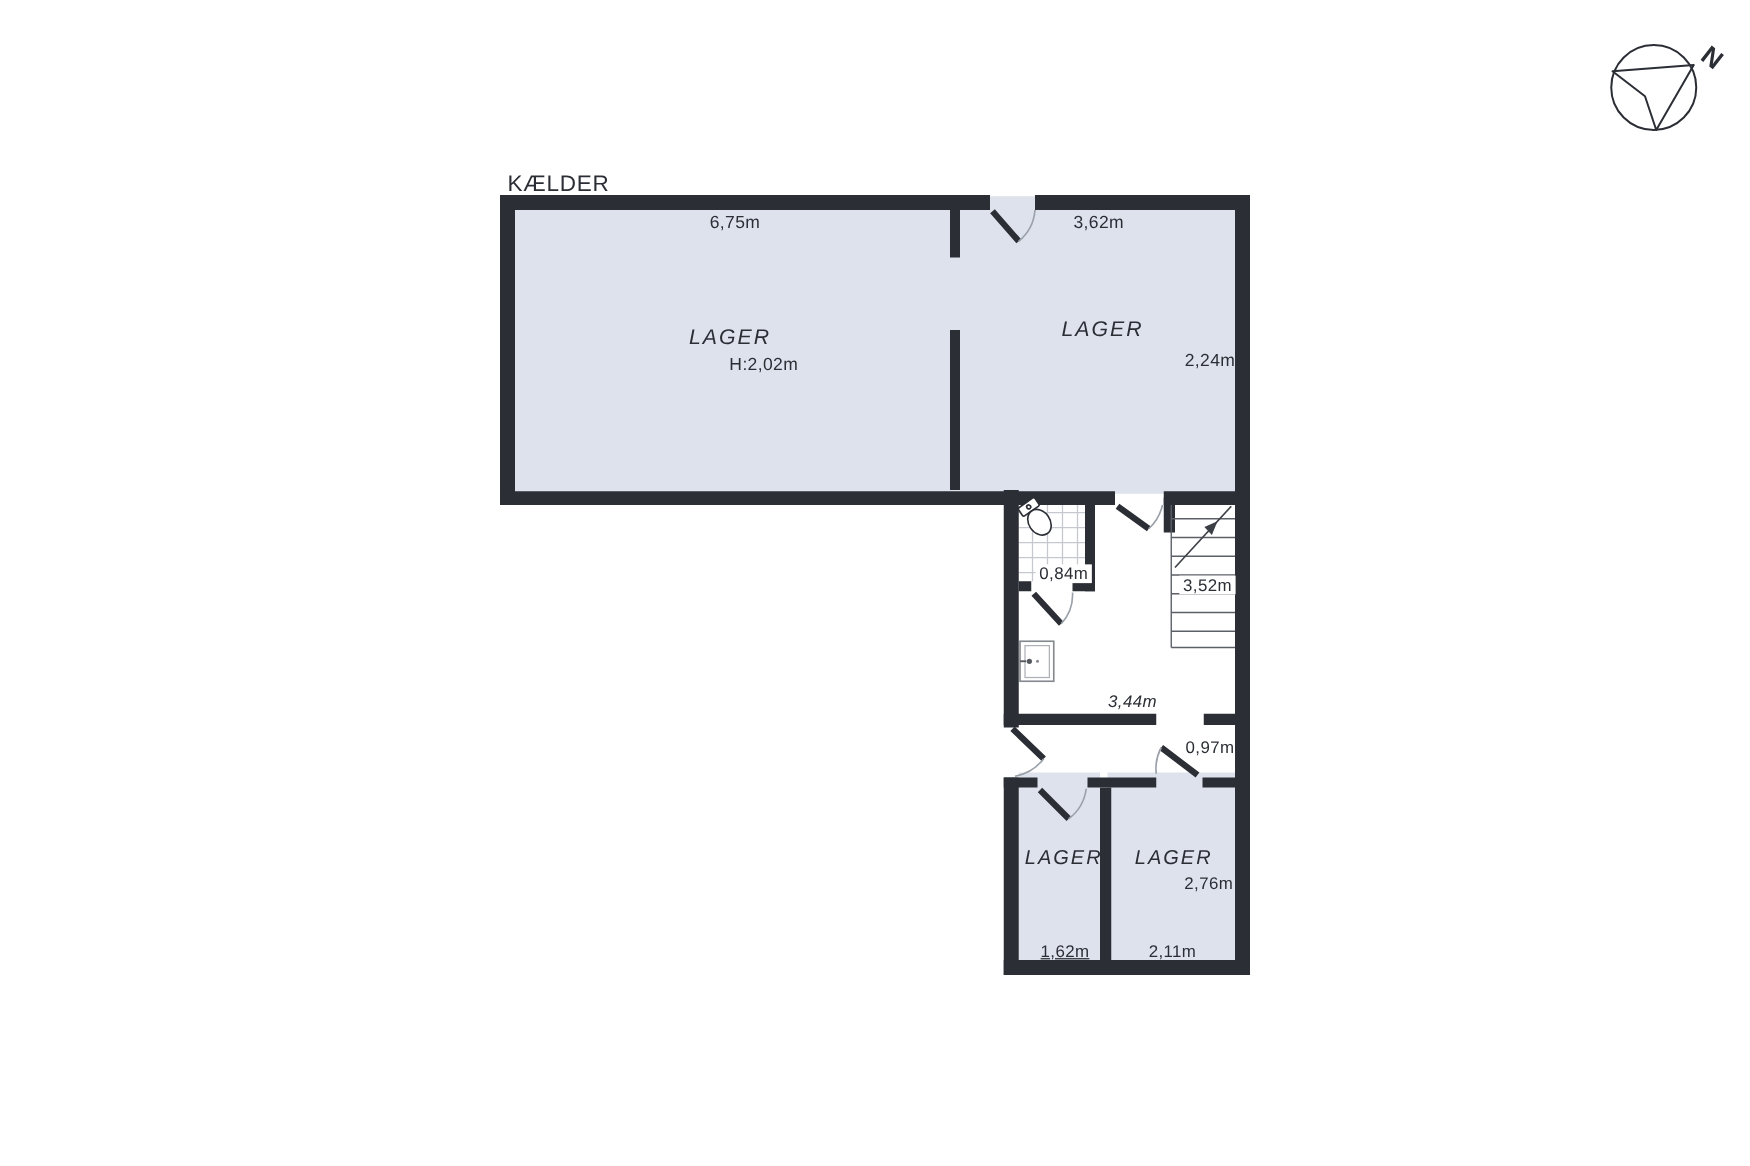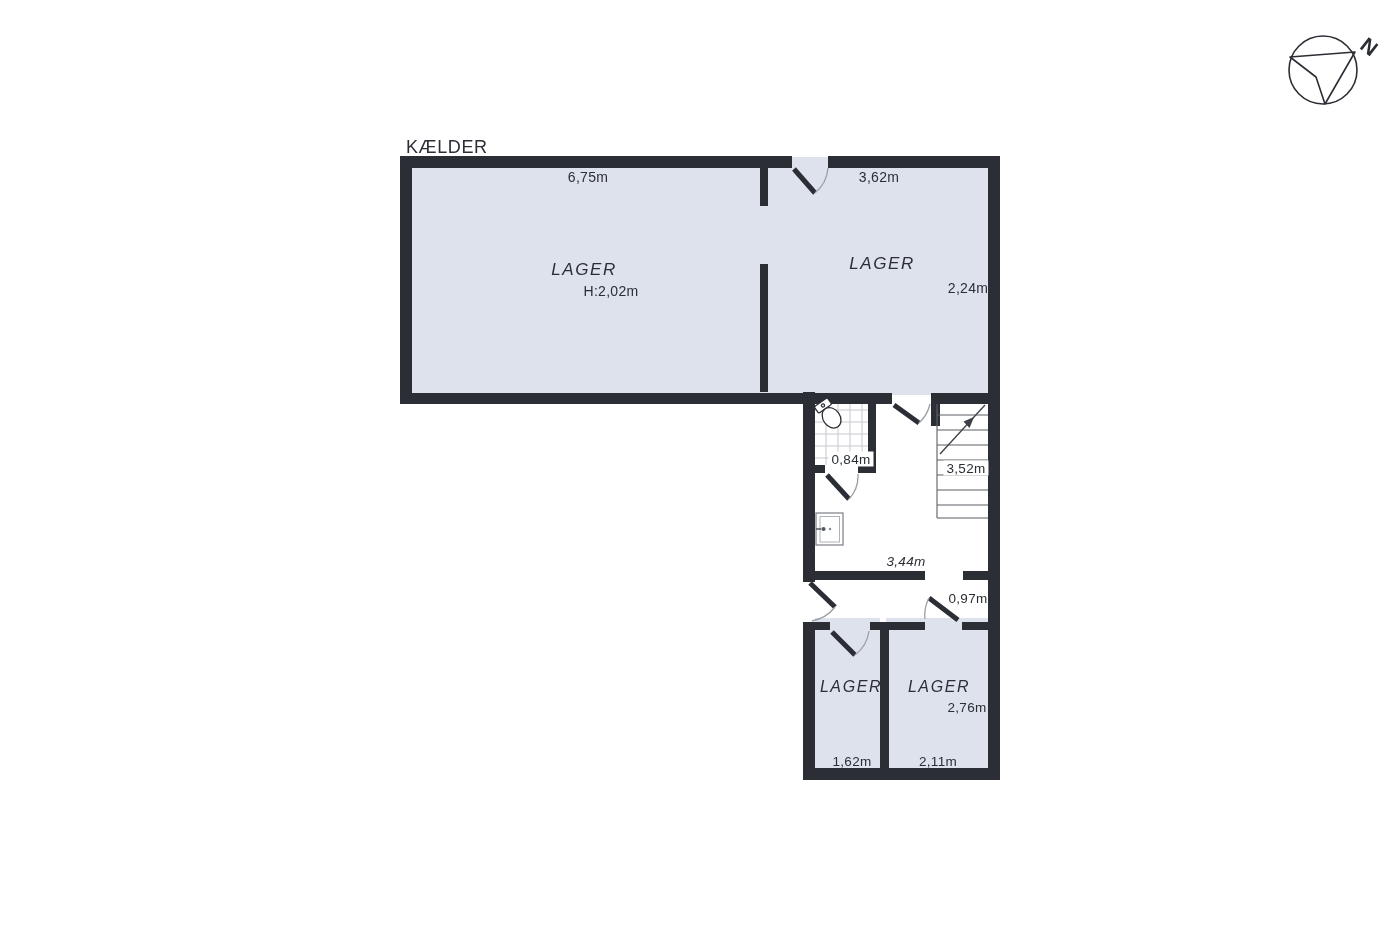--- a/index.html
+++ b/index.html
@@ -128,18 +128,18 @@
 
   <div class="lbl small-dim dim-bg" style="left:851px;top:459px;">0,84m</div>
   <div class="lbl small-dim dim-bg" style="left:966px;top:468px;">3,52m</div>
 
   <div class="lbl small-dim" style="left:906px;top:561px;font-style:italic;">3,44m</div>
   <div class="lbl small-dim" style="left:968px;top:598px;">0,97m</div>
 
   <div class="lbl room-name" style="left:851px;top:687px;font-size:16px;">LAGER</div>
   <div class="lbl room-name" style="left:939px;top:687px;font-size:16px;">LAGER</div>
   <div class="lbl small-dim" style="left:967px;top:707px;">2,76m</div>
-  <div class="lbl small-dim" style="left:852px;top:761px;">1,62m</div>
+  <div class="lbl small-dim" style="left:852px;top:761px;text-decoration:underline;">1,62m</div>
   <div class="lbl small-dim" style="left:938px;top:761px;">2,11m</div>
 
   <div class="north">N</div>
 
 </div>
 
 </body></html>

